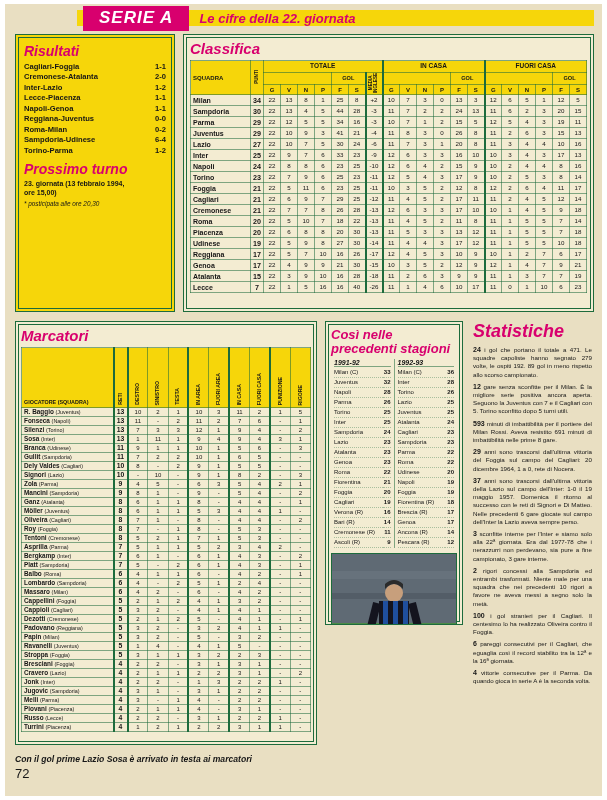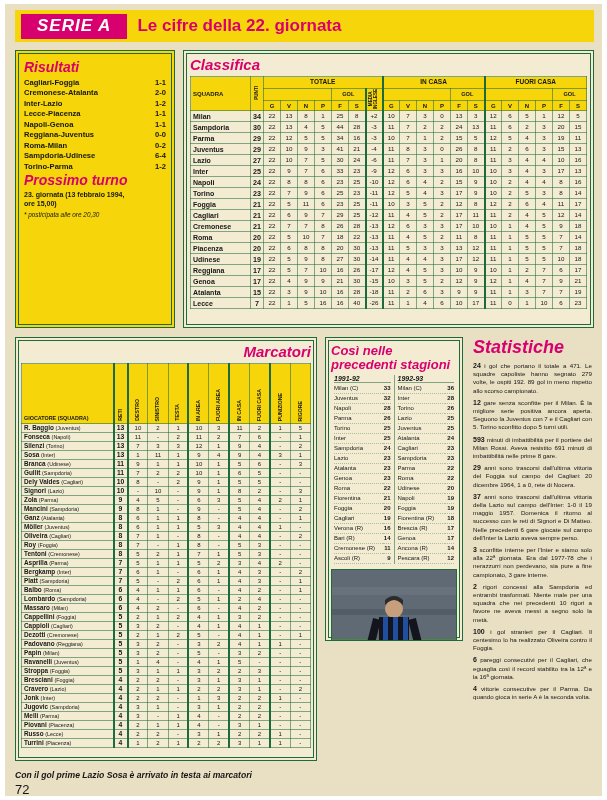--- a/index.html
+++ b/index.html
@@ -12,23 +12,23 @@
     --ink:#161616;
   }
   *{margin:0;padding:0;box-sizing:border-box;}
   body{
     width:607px;height:800px;overflow:hidden;background:#fff;
     font-family:"Liberation Sans", sans-serif;color:var(--ink);
   }
   .page{width:597px;height:792px;margin:4px auto;background:var(--paper);padding:6px 8px 4px 10px;}
 
   
-  .header-band{background:var(--yellow);display:flex;align-items:center;gap:10px;padding:4px 6px;height:32px;}
+  .header-band{margin-left:62px;background:var(--yellow);display:flex;align-items:center;gap:10px;padding:4px 6px;height:16px;}
   .serie-box{background:var(--magenta);color:#fff;font-style:italic;font-weight:bold;font-size:17px;padding:2px 16px 3px;letter-spacing:1px;}
-  .page-title{color:var(--magenta);font-weight:bold;font-size:17px;}
+  .page-title{color:var(--magenta);font-style:italic;font-weight:bold;font-size:13px;}
 
   
   .gbox{background:var(--cream);border:1px solid var(--green);box-shadow:inset 0 0 0 2px var(--cream), inset 0 0 0 3px var(--green);}
   .ybox{background:var(--yellow);border:1px solid var(--green);box-shadow:inset 0 0 0 2px var(--yellow), inset 0 0 0 3px var(--green);}
 
   .top-row{display:flex;gap:8px;margin-top:8px;align-items:flex-start;}
   .left-col{width:160px;padding:8px 8px 4px;height:278px;overflow:hidden;}
   .sec-title{color:var(--magenta);font-style:italic;font-weight:bold;font-size:14px;margin-bottom:3px;}
   #results-list,#fixtures-list{list-style:none;}
   #results-list li,#fixtures-list li{font-size:7.6px;font-weight:bold;line-height:1.38;display:flex;justify-content:space-between;}
@@ -134,21 +134,21 @@
           </li>
           <li>
             <span>Sampdoria-Udinese</span>
             <span>6-4</span>
           </li>
           <li>
             <span>Torino-Parma</span>
             <span>1-2</span>
           </li>
         </ul>
-      <h2 class="sec-title" style="">Prossimo turno</h2>
+      <h2 class="sec-title" style="margin-top:5px;">Prossimo turno</h2>
       <div class="round-info">23. giornata (13 febbraio 1994, ore 15,00)</div>
       <div class="footnote">* posticipata alle ore 20,30</div>
     </aside>
 
     <section class="classifica-box gbox">
       <h2 class="sec-title" style="font-size:15px;">Classifica</h2>
       <table id="classifica-table">
           <colgroup>
             <col class="c-team">
             <col style="width:13px">
@@ -627,21 +627,21 @@
             </tr>
           </tbody>
         </table>
     </section>
 
   </div>
 
   <div class="bottom-row">
 
     <section class="marcatori-box gbox">
-      <h2 class="sec-title" style="font-size:15px;text-align:right;">Marcatori</h2>
+      <h2 class="sec-title" style="font-size:15px;">Marcatori</h2>
       <table id="marcatori-table">
           <colgroup>
             <col class="c-name">
             <col class="c-reti">
             <col>
             <col>
             <col>
             <col>
             <col>
             <col>

